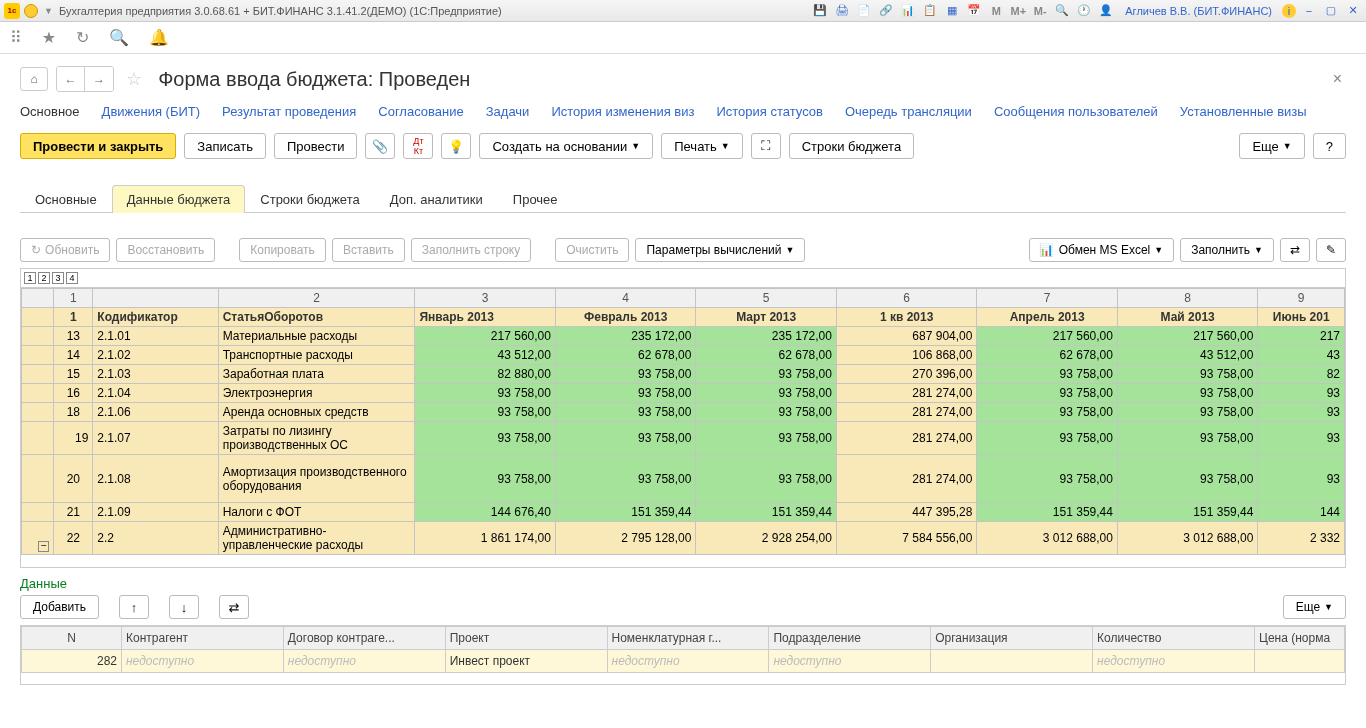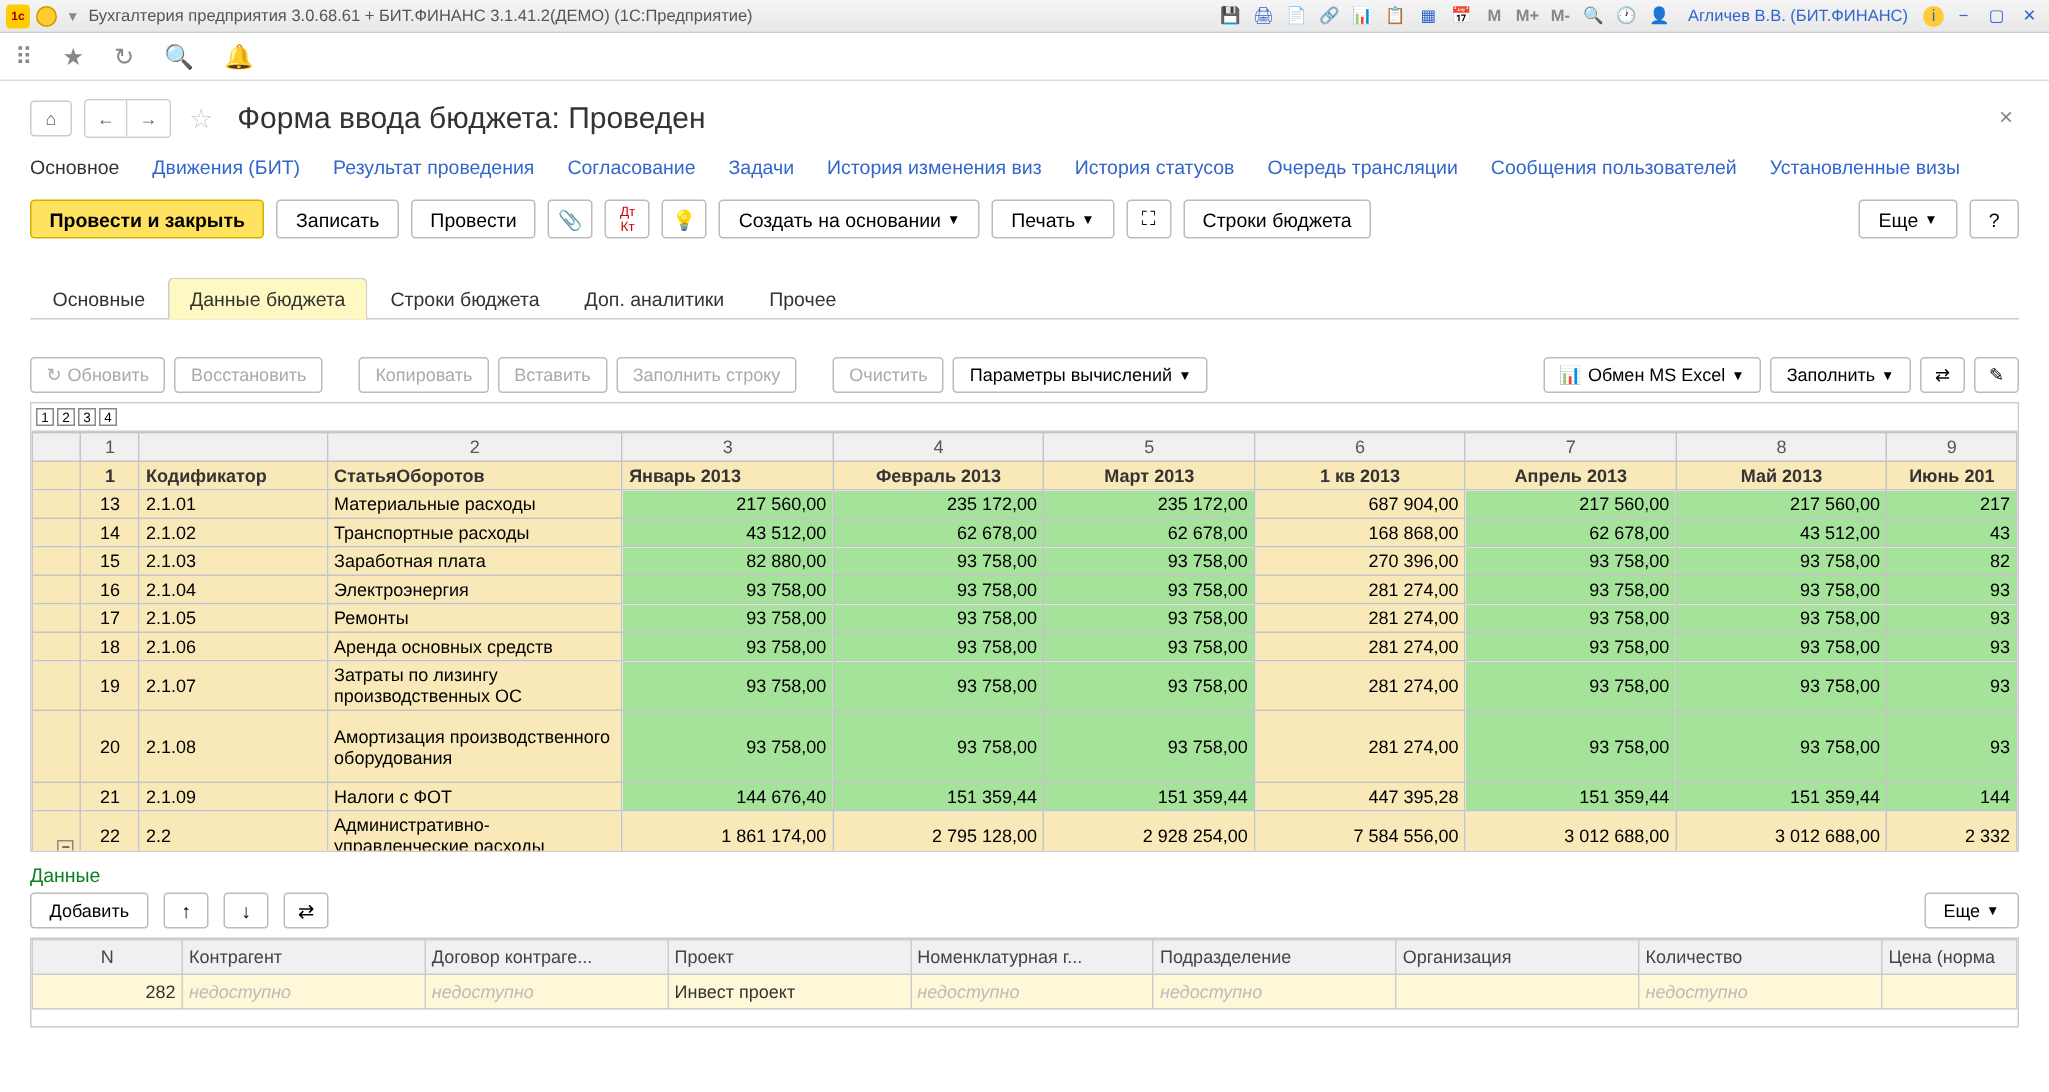--- a/index.html
+++ b/index.html
@@ -49,21 +49,21 @@
 .col-code { width: 116px; background: #f9e8b8 !important; text-align: left; }
 .col-name { width: 182px; background: #f9e8b8 !important; text-align: left; }
 .col-val { width: 130px; text-align: right; }
 .green { background: #a5e29a !important; }
 .cream { background: #f9e8b8 !important; }
 .row td { height: 16px; }
 .row.tall td { height: 32px; white-space: normal; }
 .row.tall3 td { height: 48px; white-space: normal; }
 .tree-collapse { font-size: 10px; border: 1px solid #888; width: 11px; height: 11px; display: inline-flex; align-items: center; justify-content: center; line-height: 1; }
 .section-title { color: #0a8020; font-size: 13px; padding: 8px 20px 4px 20px; }
-.toolbar3 { display: flex; gap: 10px; padding: 0 20px 6px 20px; }
+.toolbar3 { display: flex; gap: 20px; padding: 0 20px 6px 20px; }
 .lower-grid { margin: 0 20px; border: 1px solid #ccc; height: 60px; overflow: hidden; }
 table.lg { width: 100%; border-collapse: collapse; font-size: 12px; table-layout: fixed; }
 table.lg th { background: #f0f0f0; border: 1px solid #ccc; padding: 4px; font-weight: normal; text-align: left; color: #444; }
 table.lg td { border: 1px solid #ccc; padding: 4px; color: #bbb; font-style: italic; }
 table.lg tr.sel td { background: #fff8d8; }
 .c-n { width: 100px; text-align: right !important; }
 </style>
 </head>
 <body>
 
@@ -248,21 +248,21 @@
           <td class="col-val green">217</td>
         </tr>
         <tr class="row">
           <td class="cream" style="text-align:right;vertical-align:bottom;"></td>
           <td class="col-num" style="text-align:center">14</td>
           <td class="col-code">2.1.02</td>
           <td class="col-name">Транспортные расходы</td>
           <td class="col-val green">43 512,00</td>
           <td class="col-val green">62 678,00</td>
           <td class="col-val green">62 678,00</td>
-          <td class="col-val cream">168 868,00</td>
+          <td class="col-val cream">106 868,00</td>
           <td class="col-val green">62 678,00</td>
           <td class="col-val green">43 512,00</td>
           <td class="col-val green">43</td>
         </tr>
         <tr class="row">
           <td class="cream" style="text-align:right;vertical-align:bottom;"></td>
           <td class="col-num" style="text-align:center">15</td>
           <td class="col-code">2.1.03</td>
           <td class="col-name">Заработная плата</td>
           <td class="col-val green">82 880,00</td>
@@ -281,47 +281,34 @@
           <td class="col-val green">93 758,00</td>
           <td class="col-val green">93 758,00</td>
           <td class="col-val green">93 758,00</td>
           <td class="col-val cream">281 274,00</td>
           <td class="col-val green">93 758,00</td>
           <td class="col-val green">93 758,00</td>
           <td class="col-val green">93</td>
         </tr>
         <tr class="row">
           <td class="cream" style="text-align:right;vertical-align:bottom;"></td>
-          <td class="col-num" style="text-align:center">17</td>
-          <td class="col-code">2.1.05</td>
-          <td class="col-name">Ремонты</td>
-          <td class="col-val green">93 758,00</td>
-          <td class="col-val green">93 758,00</td>
-          <td class="col-val green">93 758,00</td>
-          <td class="col-val cream">281 274,00</td>
-          <td class="col-val green">93 758,00</td>
-          <td class="col-val green">93 758,00</td>
-          <td class="col-val green">93</td>
-        </tr>
-        <tr class="row">
-          <td class="cream" style="text-align:right;vertical-align:bottom;"></td>
           <td class="col-num" style="text-align:center">18</td>
           <td class="col-code">2.1.06</td>
           <td class="col-name">Аренда основных средств</td>
           <td class="col-val green">93 758,00</td>
           <td class="col-val green">93 758,00</td>
           <td class="col-val green">93 758,00</td>
           <td class="col-val cream">281 274,00</td>
           <td class="col-val green">93 758,00</td>
           <td class="col-val green">93 758,00</td>
           <td class="col-val green">93</td>
         </tr>
         <tr class="row tall">
           <td class="cream" style="text-align:right;vertical-align:bottom;"></td>
-          <td class="col-num" style="text-align:center">19</td>
+          <td class="col-num" style="text-align:right">19</td>
           <td class="col-code">2.1.07</td>
           <td class="col-name">Затраты по лизингу производственных ОС</td>
           <td class="col-val green">93 758,00</td>
           <td class="col-val green">93 758,00</td>
           <td class="col-val green">93 758,00</td>
           <td class="col-val cream">281 274,00</td>
           <td class="col-val green">93 758,00</td>
           <td class="col-val green">93 758,00</td>
           <td class="col-val green">93</td>
         </tr>

